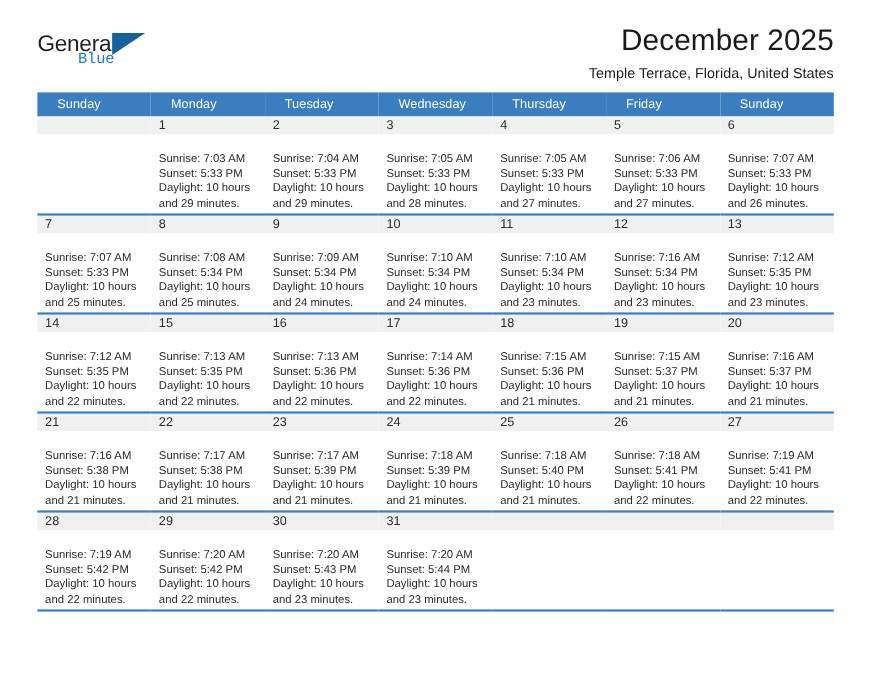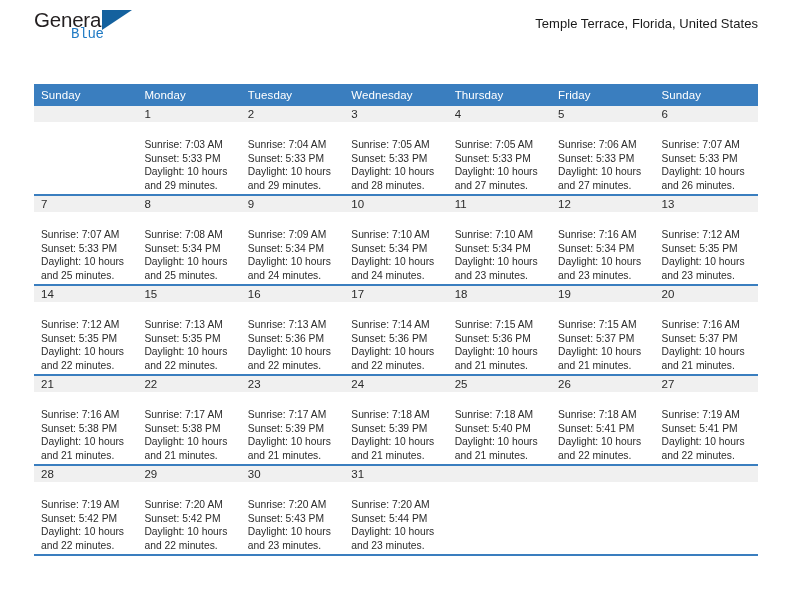--- a/index.html
+++ b/index.html
@@ -16,21 +16,21 @@
   .page {
     position: relative;
     width: 792px;
     height: 612px;
     padding: 0 34px;
   }
 
   
   .header {
     display: flex;
-    align-items: flex-start;
+    align-items: flex-end;
     justify-content: space-between;
     padding-top: 8px;
     height: 74px;
   }
 
   .logo {
     position: relative;
     width: 108px;
     height: 46px;
     flex: 0 0 auto;
@@ -85,21 +85,21 @@
     table-layout: fixed;
     margin-top: 10px;
   }
 
   .calendar th {
     background: #3a7ebf;
     color: #ffffff;
     font-size: 11.5px;
     font-weight: normal;
     text-align: left;
-    padding: 5px 0 5px 7px;
+    padding: 5px 0 5px 18px;
     height: 22px;
     letter-spacing: 0.1px;
   }
 
   .calendar td {
     vertical-align: top;
     padding: 0;
     width: 103.43px;
     border-bottom: 2px solid #3a7ebf;
   }
@@ -134,20 +134,21 @@
 
   <div class="header">
 
     <div class="logo">
       <span class="logo-general">General</span>
       <span class="logo-tri"></span>
       <span class="logo-blue">Blue</span>
     </div>
 
     <div class="titles">
+      <div class="month-title">December 2025</div>
       <div class="location">Temple Terrace, Florida, United States</div>
     </div>
 
   </div>
 
   <table class="calendar">
     <thead>
       <tr>
         <th>Sunday</th>
         <th>Monday</th>

